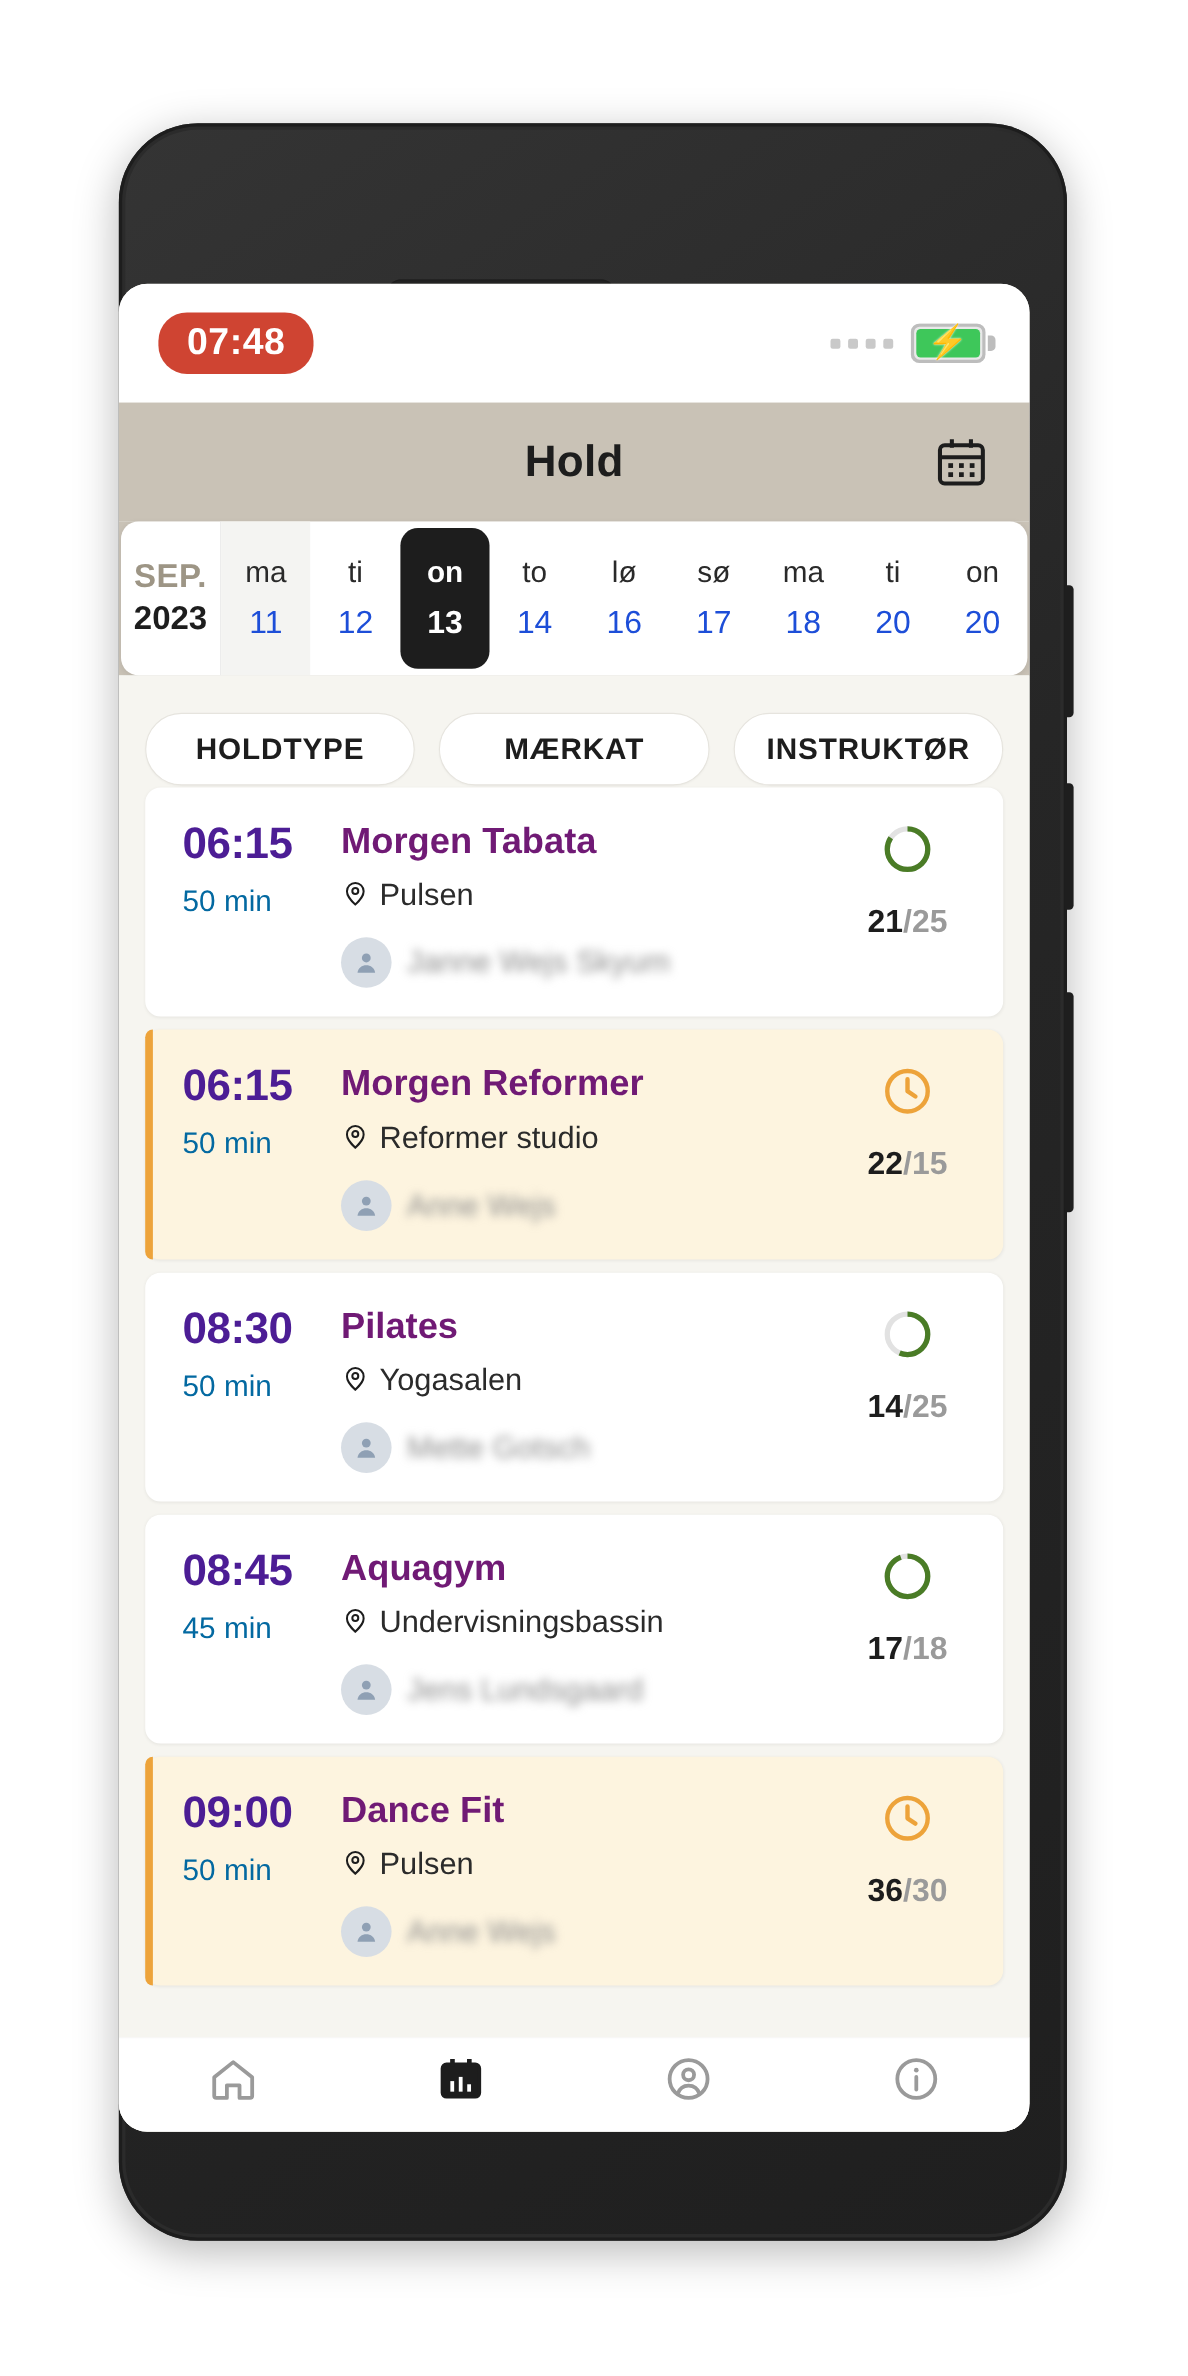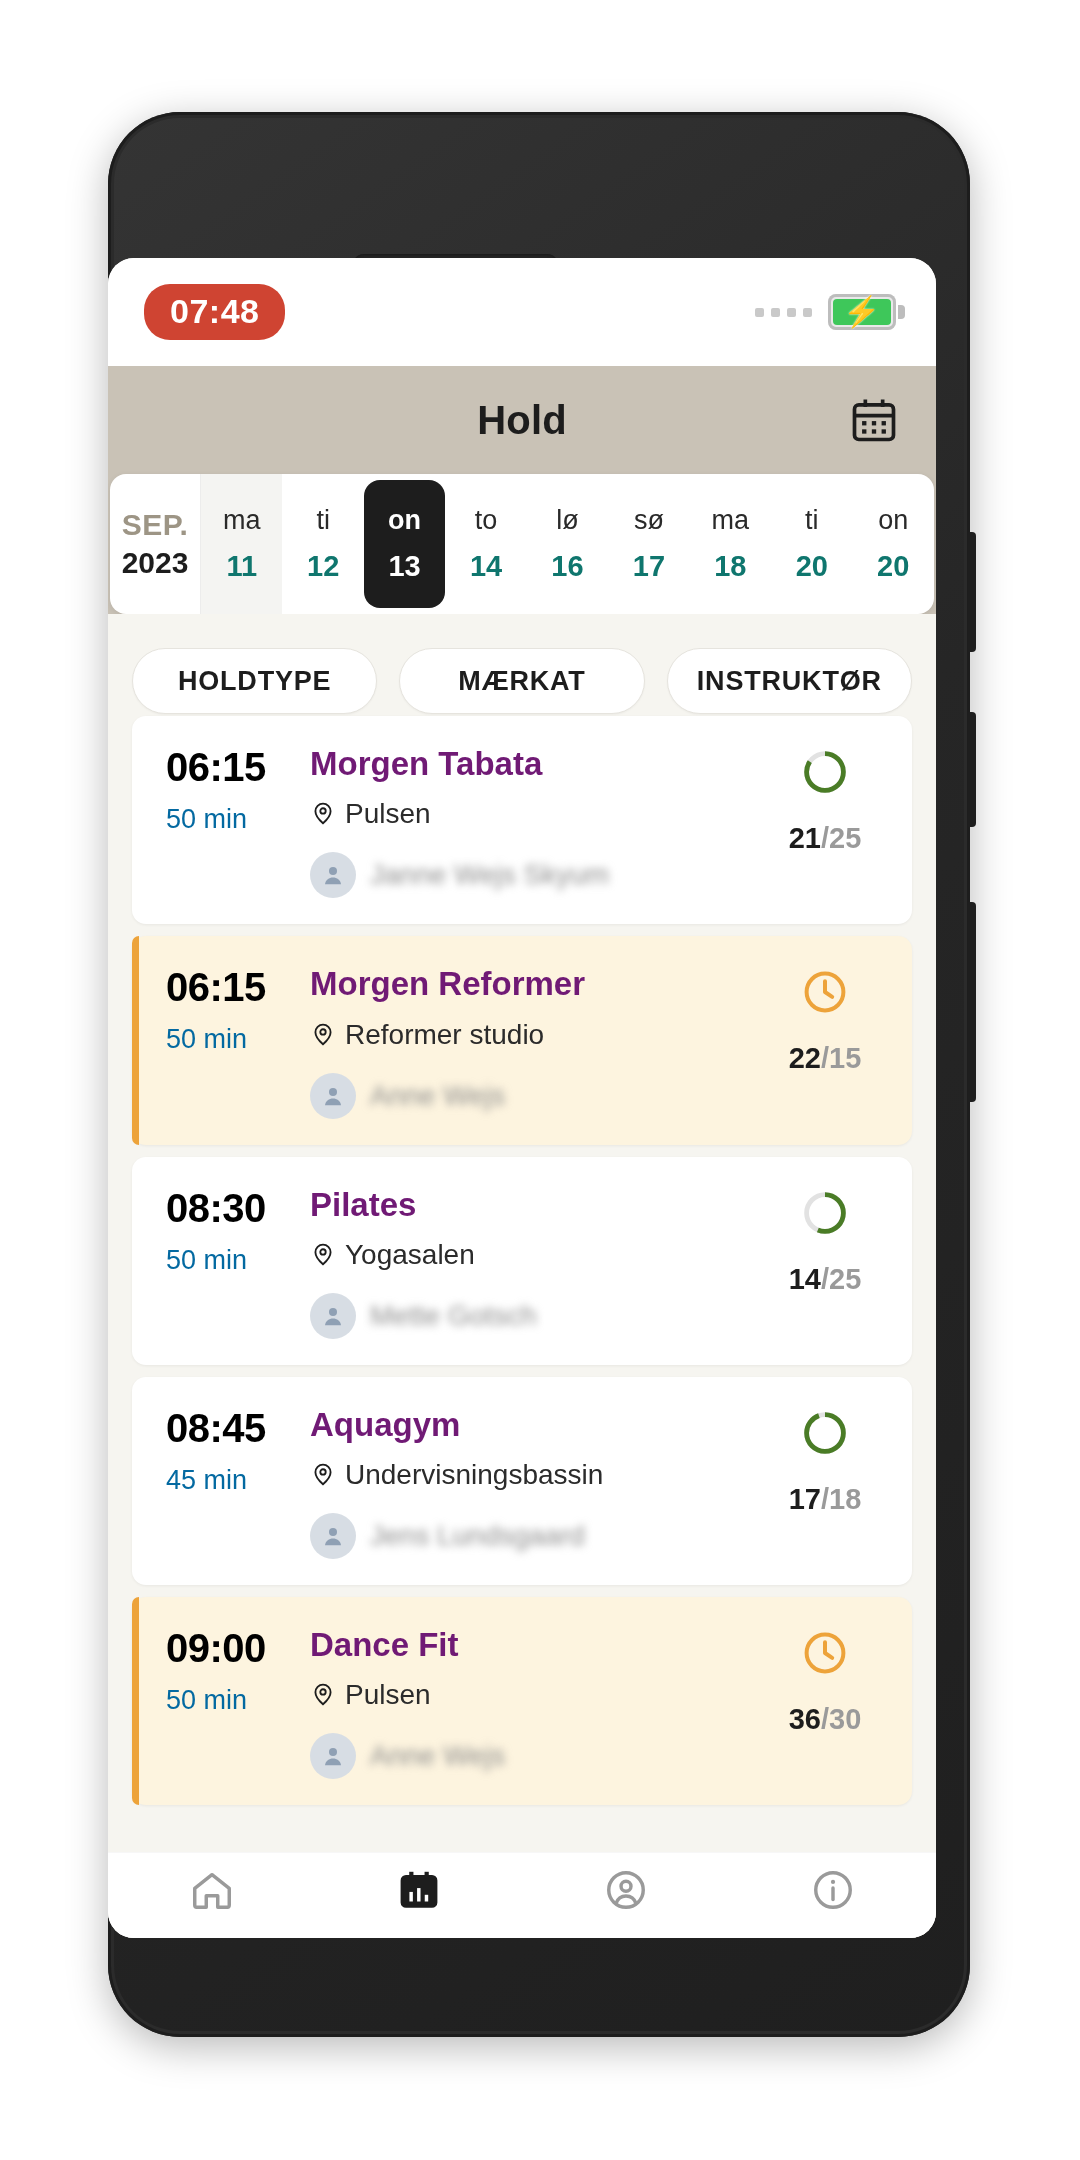--- a/index.html
+++ b/index.html
@@ -161,21 +161,21 @@
   }
   .ds-month .m { font-size: 30px; font-weight: 700; color:#9d9585; letter-spacing:.5px; }
   .ds-month .y { font-size: 30px; font-weight: 700; color:#1d1d1d; }
   .ds-days { flex:1; display:flex; }
   .ds-day {
     flex: 1 0 auto; width: 67px;
     display:flex; flex-direction:column; align-items:center; justify-content:center;
     gap: 14px; position:relative;
   }
   .ds-day .dow { font-size: 27px; color:#2a2a2a; }
-  .ds-day .num { font-size: 29px; color:#0f766e; font-weight:700; }
+  .ds-day .num { font-size: 29px; color:#1d4ed8; font-weight:400; }
   .ds-day.selected { background:#1d1d1d; border-radius: 16px; margin: 6px 0; }
   .ds-day.selected .dow,
   .ds-day.selected .num { color:#ffffff; font-weight:700; }
   .ds-day.today-bg { background:#f4f4f2; }
 
   
   #body {
     background: #f6f5f0;
     padding: 0 0 0 0;
     height: calc(1680px - 108px - 108px - 140px);
@@ -212,21 +212,21 @@
   .card.waitlist {
     background: #fdf4df;
   }
   .card.waitlist::before {
     content:"";
     position:absolute; left:0; top:0; bottom:0; width:7px;
     background:#eda33a; border-radius: 14px 0 0 14px;
   }
   .card-row { display:flex; align-items:flex-start; }
   .col-time { width: 140px; flex: none; }
-  .time { font-size: 40px; font-weight: 800; color:#000000; letter-spacing:-.5px; line-height:1.05; }
+  .time { font-size: 40px; font-weight: 800; color:#4c1d95; letter-spacing:-.5px; line-height:1.05; }
   .dur { font-size: 27px; color:#0369a1; margin-top: 16px; }
   .col-main { flex: 1; padding-left: 4px; }
   .cname { font-size: 33px; font-weight: 700; color:#701a75; line-height:1.1; }
   .loc { display:flex; align-items:flex-end; gap: 9px; margin-top: 16px; }
   .loc .txt { font-size: 28px; color:#2b2b2b; }
   .instr { display:flex; align-items:center; gap: 14px; margin-top: 22px; }
   .avatar {
     width: 46px; height: 46px; border-radius: 50%;
     background: #d7dde4; flex:none;
     display:flex; align-items:center; justify-content:center;

